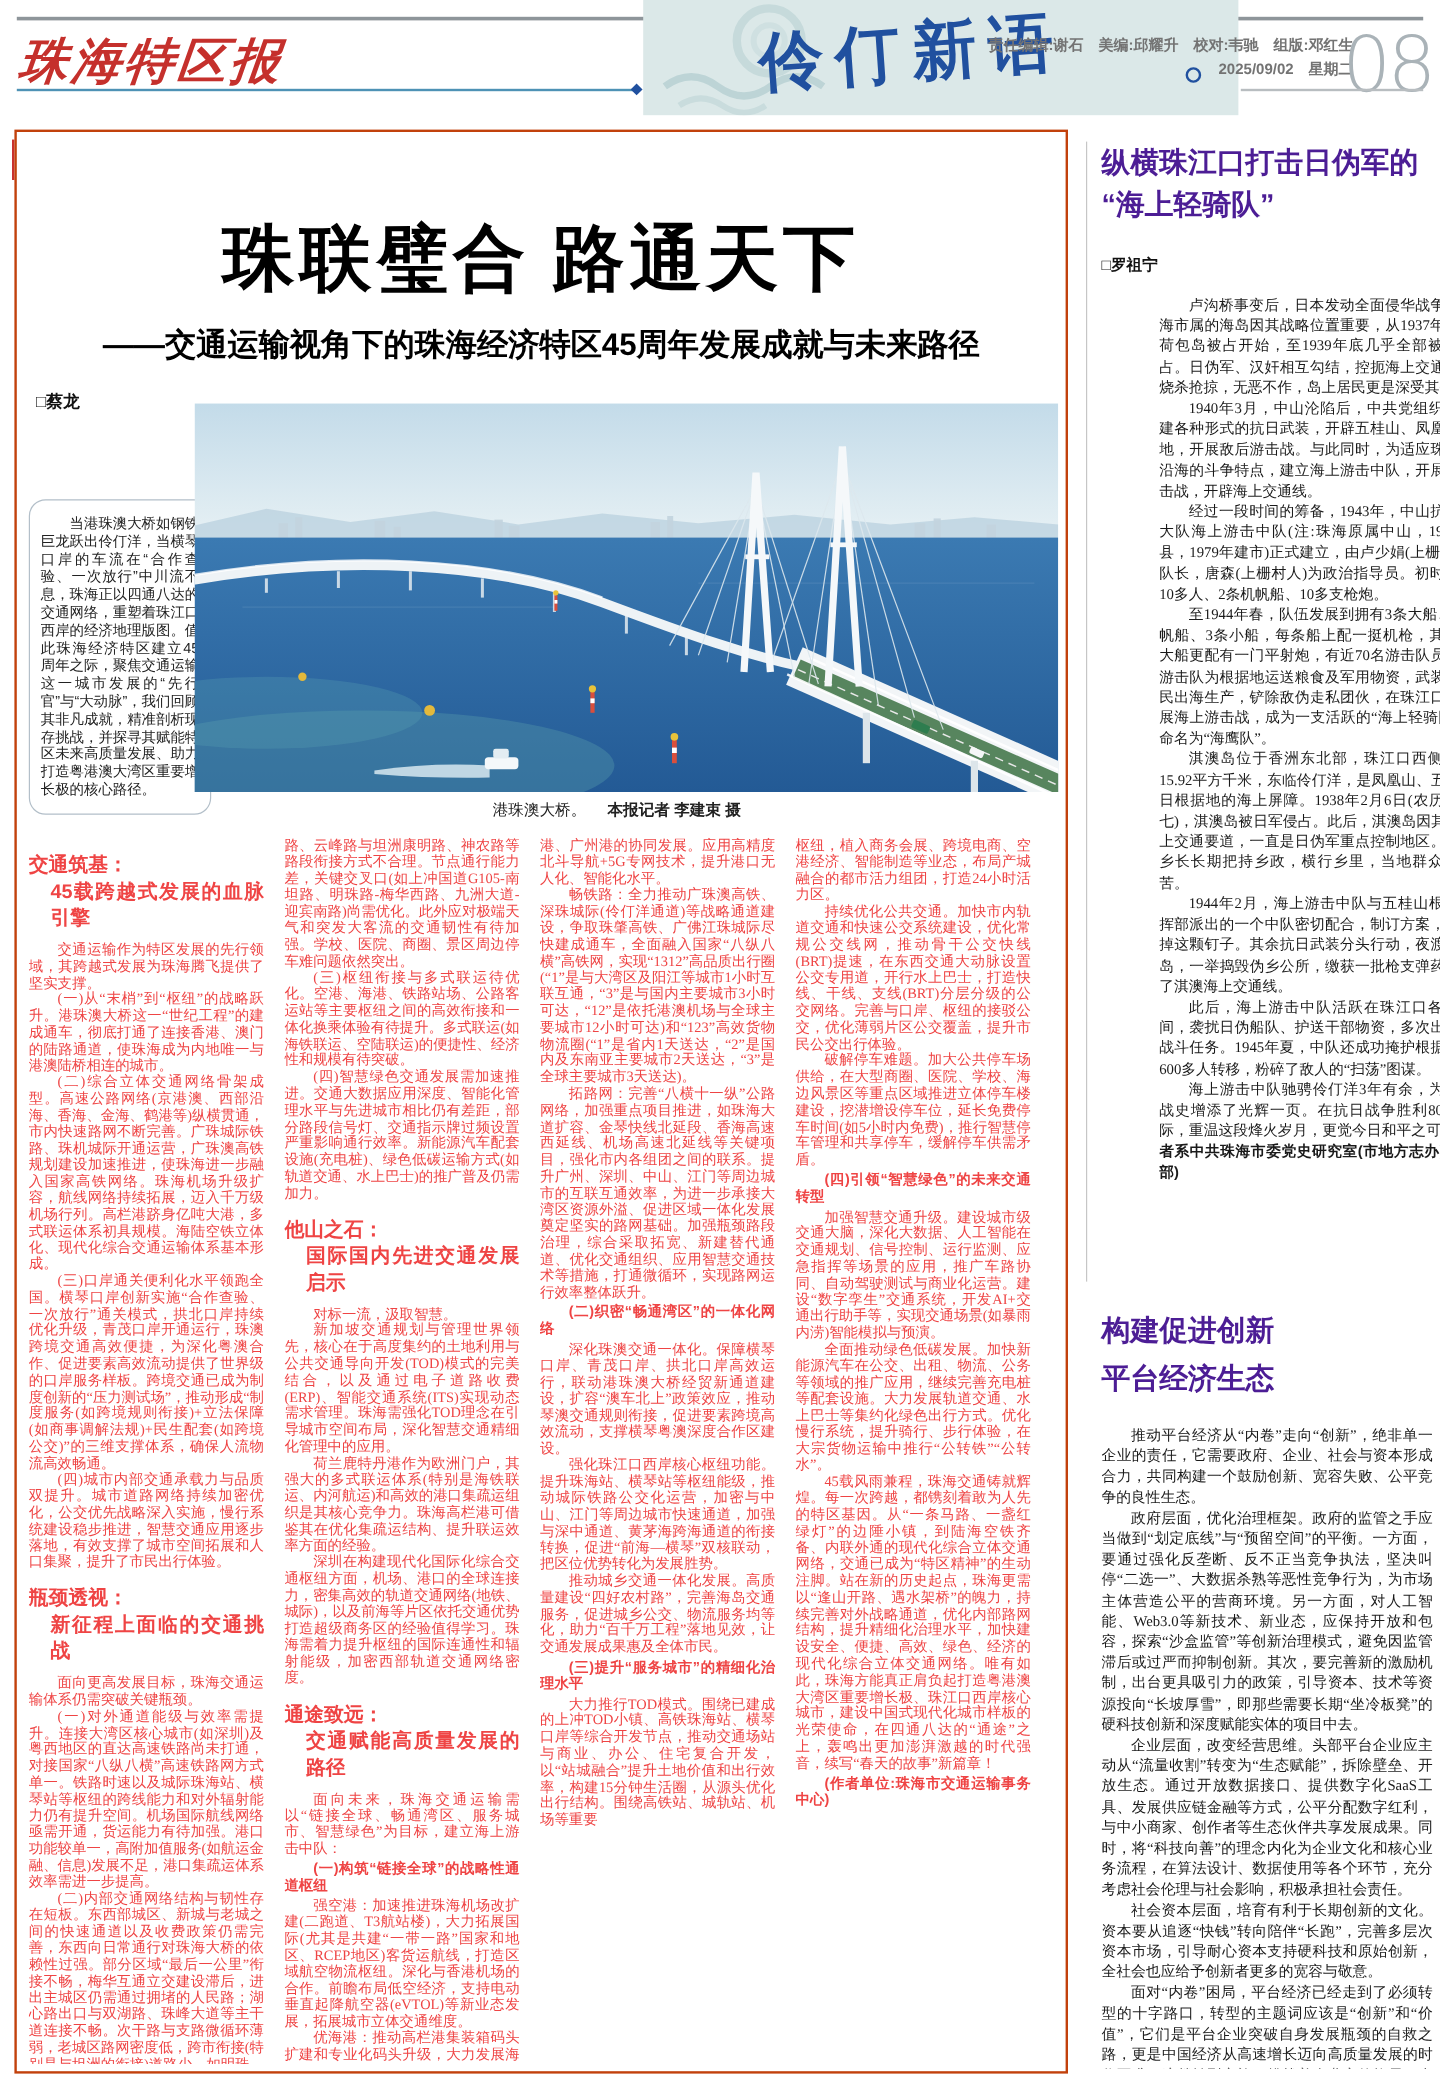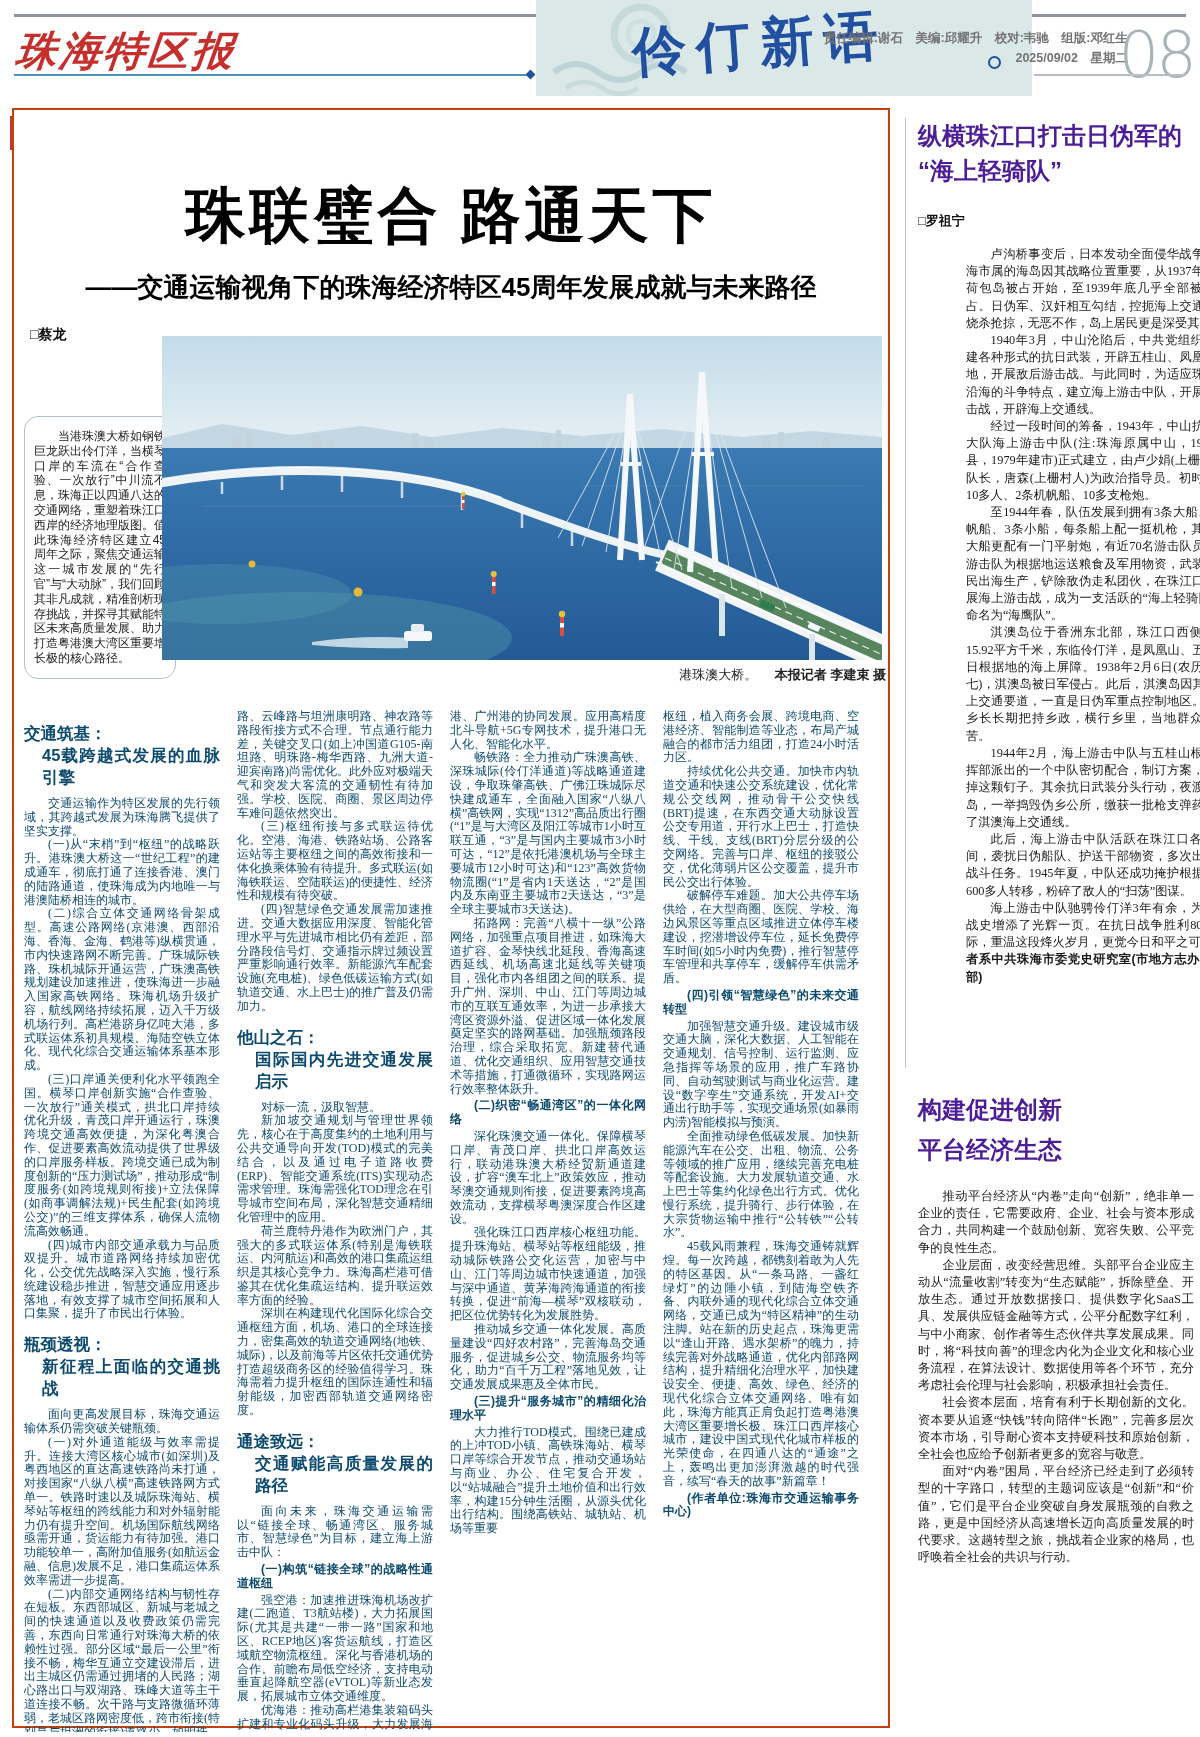--- a/index.html
+++ b/index.html
@@ -29,26 +29,26 @@
           font-size:16.5px;font-weight:bold;line-height:34px;padding-left:14px;box-sizing:border-box;}
   .headline{top:66px;left:0;width:100%;text-align:center;font-family:"Liberation Serif","DejaVu Serif",serif;
             font-weight:bold;font-size:60px;letter-spacing:4px;color:#000;}
   .subtitle{top:160px;left:0;width:100%;text-align:center;font-weight:bold;font-size:26px;color:#000;}
   .byline{left:16px;top:216px;font-size:14px;font-weight:bold;}
   .intro-box{left:10px;top:306px;width:132px;border:1.5px solid #b3bfc9;border-radius:14px;
              padding:12px 9px;font-size:12px;line-height:14.8px;text-align:justify;color:#222;
              font-family:"Liberation Sans",sans-serif;}
   .intro-box p{margin:0;text-indent:2em;}
   .photo{left:148px;top:226px;width:720px;height:324px;overflow:hidden;}
-  .caption{left:152px;top:556px;width:720px;text-align:right;font-size:13px;color:#222;}
+  .caption{left:140px;top:556px;width:720px;text-align:center;font-size:13px;color:#222;}
   .caption .credit{font-weight:bold;margin-left:14px;}
 
   
-  .bcol{top:600px;width:196px;height:1022px;overflow:hidden;
-        font-family:"Liberation Serif",serif;font-size:12px;line-height:13.8px;text-align:justify;color:#0c4a6e;}
+  .bcol{top:588px;width:196px;height:1022px;overflow:hidden;
+        font-family:"Liberation Serif",serif;font-size:12px;line-height:13.8px;text-align:justify;color:#ef4444;}
   .c1{left:10px;} .c2{left:223px;} .c3{left:436px;} .c4{left:649px;}
   .bcol p{margin:0;text-indent:2em;}
   .bcol p.noind{text-indent:0;}
   .bcol p.bsub{font-weight:bold;font-family:"Liberation Sans",sans-serif;margin:3px 0;}
   .shead{font-family:"Liberation Sans",sans-serif;font-weight:bold;font-size:16.5px;line-height:22px;
          margin:12px 0 9px;text-indent:0;}
   .shead .l2{display:block;padding-left:18px;}
 
   
   .vrule{left:905px;top:118px;width:1px;height:950px;background:#c6c6c6;}
@@ -287,16 +287,17 @@
   <p><span>海上游击中队驰骋伶仃洋3年有余，为华南抗战史增添了光辉一页。在抗日战争胜利80周年之际，重温这段烽火岁月，更觉今日和平之可贵。</span><span class="attrib">(作者系中共珠海市委党史研究室(市地方志办)退休干部)</span></p>
 </div>
 
 <div class="abs r-head" style="top:1090px;line-height:40px;">
   <div>构建促进创新</div>
   <div>平台经济生态</div>
 </div>
 
 <div class="abs r-body" style="top:1188px;height:536px;overflow:hidden;">
   <p>推动平台经济从“内卷”走向“创新”，绝非单一企业的责任，它需要政府、企业、社会与资本形成合力，共同构建一个鼓励创新、宽容失败、公平竞争的良性生态。</p>
+  <p>政府层面，优化治理框架。政府的监管之手应当做到“划定底线”与“预留空间”的平衡。一方面，要通过强化反垄断、反不正当竞争执法，坚决叫停“二选一”、大数据杀熟等恶性竞争行为，为市场主体营造公平的营商环境。另一方面，对人工智能、Web3.0等新技术、新业态，应保持开放和包容，探索“沙盒监管”等创新治理模式，避免因监管滞后或过严而抑制创新。其次，要完善新的激励机制，出台更具吸引力的政策，引导资本、技术等资源投向“长坡厚雪”，即那些需要长期“坐冷板凳”的硬科技创新和深度赋能实体的项目中去。</p>
   <p>企业层面，改变经营思维。头部平台企业应主动从“流量收割”转变为“生态赋能”，拆除壁垒、开放生态。通过开放数据接口、提供数字化SaaS工具、发展供应链金融等方式，公平分配数字红利，与中小商家、创作者等生态伙伴共享发展成果。同时，将“科技向善”的理念内化为企业文化和核心业务流程，在算法设计、数据使用等各个环节，充分考虑社会伦理与社会影响，积极承担社会责任。</p>
   <p>社会资本层面，培育有利于长期创新的文化。资本要从追逐“快钱”转向陪伴“长跑”，完善多层次资本市场，引导耐心资本支持硬科技和原始创新，全社会也应给予创新者更多的宽容与敬意。</p>
   <p><span>面对“内卷”困局，平台经济已经走到了必须转型的十字路口，转型的主题词应该是“创新”和“价值”，它们是平台企业突破自身发展瓶颈的自救之路，更是中国经济从高速增长迈向高质量发展的时代要求。这趟转型之旅，挑战着企业家的格局，也呼唤着全社会的共识与行动。</span></p>
 </div>
 
 </body></html>

